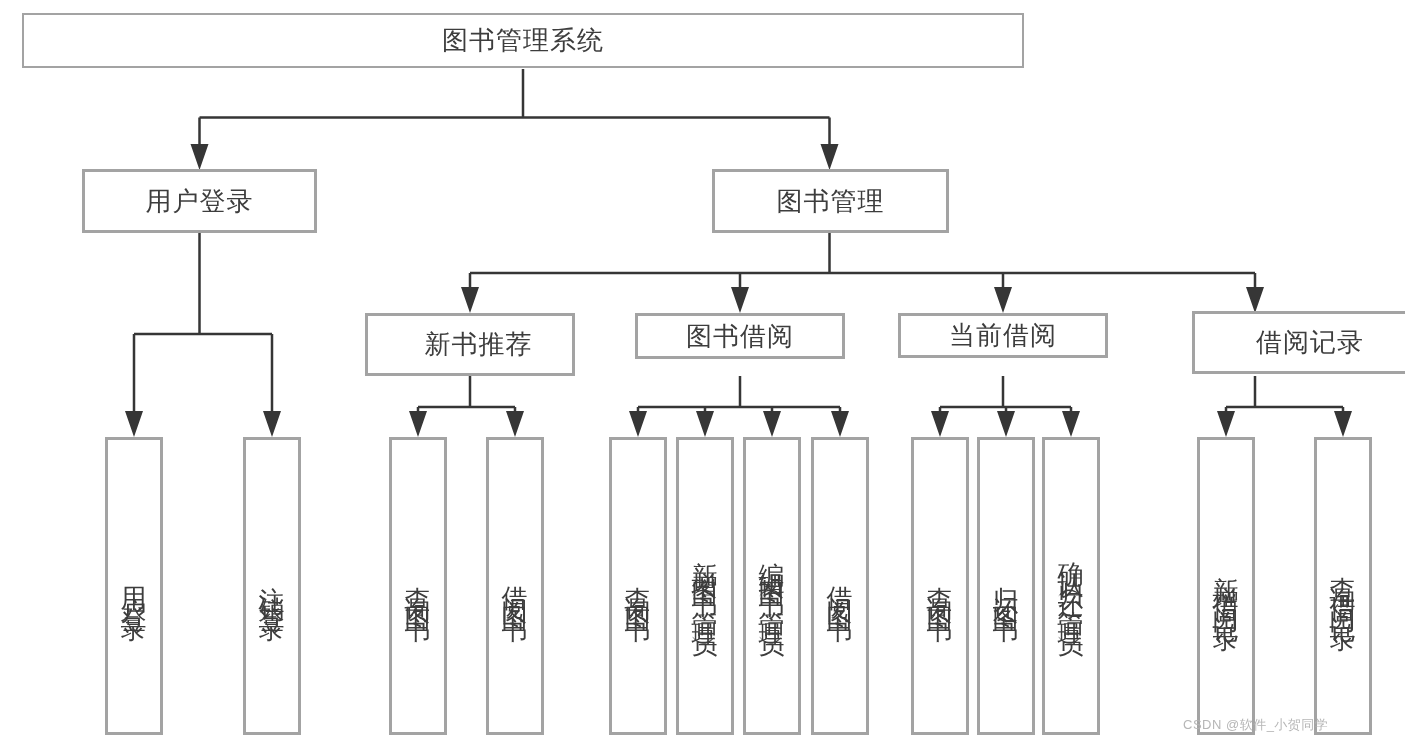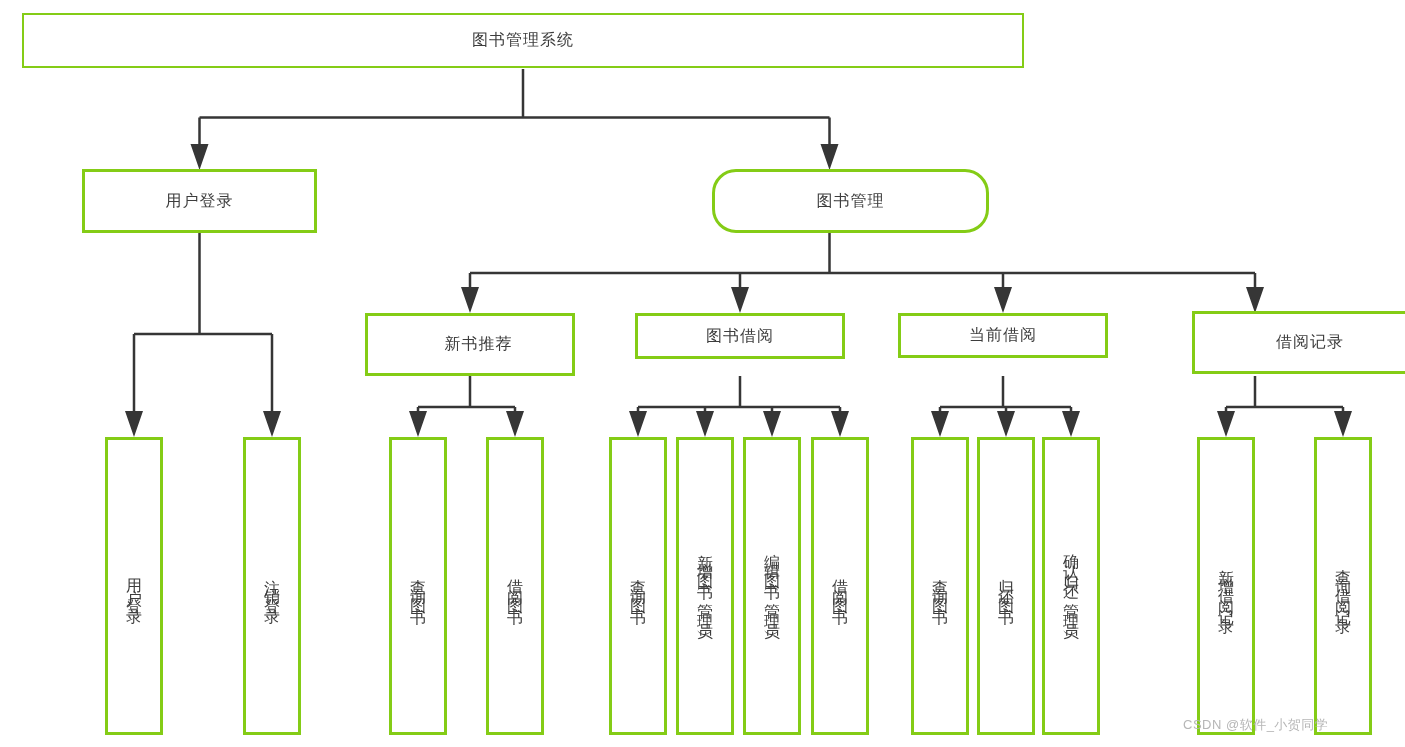--- a/index.html
+++ b/index.html
@@ -11,23 +11,23 @@
     color:#3d3d3d;
     overflow:hidden;
   }
   .wires{position:absolute;left:0;top:0;z-index:1;}
   .wires .line{stroke:#363636;stroke-width:2.5;fill:none;}
   .wires .arrow{fill:#363636;stroke:none;}
   .box{
     position:absolute;
     box-sizing:border-box;
     background:#ffffff;
-    border:3px solid #84cc16;
+    border:3px solid #a3a3a3;
     display:flex;align-items:center;justify-content:center;
-    font-size:16px;
+    font-size:26px;
     letter-spacing:1px;
     z-index:2;
     text-align:center;
     white-space:nowrap;
   }
   .box.root{border-width:2.5px;}
   .box.vert{
     writing-mode:vertical-rl;
     text-orientation:mixed;
     letter-spacing:10px;
@@ -101,21 +101,21 @@
       M931,411 L949,411 L940,437 Z
       M997,411 L1015,411 L1006,437 Z
       M1062,411 L1080,411 L1071,437 Z
       M1217,411 L1235,411 L1226,437 Z
       M1334,411 L1352,411 L1343,437 Z"></path>
   </svg>
 
   <div class="box root" style="left:22px;top:13px;width:1002px;height:55px;">图书管理系统</div>
 
   <div class="box" style="left:82px;top:169px;width:235px;height:64px;">用户登录</div>
-  <div class="box" style="left:712px;top:169px;width:277px;height:64px;border-radius:24px;">图书管理</div>
+  <div class="box" style="left:712px;top:169px;width:237px;height:64px;">图书管理</div>
 
   <div class="box" style="left:365px;top:313px;width:210px;height:63px;padding-left:17px;">新书推荐</div>
   <div class="box" style="left:635px;top:313px;width:210px;height:46px;">图书借阅</div>
   <div class="box" style="left:898px;top:313px;width:210px;height:45px;">当前借阅</div>
   <div class="box" style="left:1150px;top:311px;width:236px;height:63px;margin-left:42px;">借阅记录</div>
 
   <div class="box vert" style="left:105px;top:437px;width:58px;height:298px;">用户登录</div>
   <div class="box vert" style="left:243px;top:437px;width:58px;height:298px;">注销登录</div>
 
   <div class="box vert" style="left:389px;top:437px;width:58px;height:298px;">查询图书</div>

